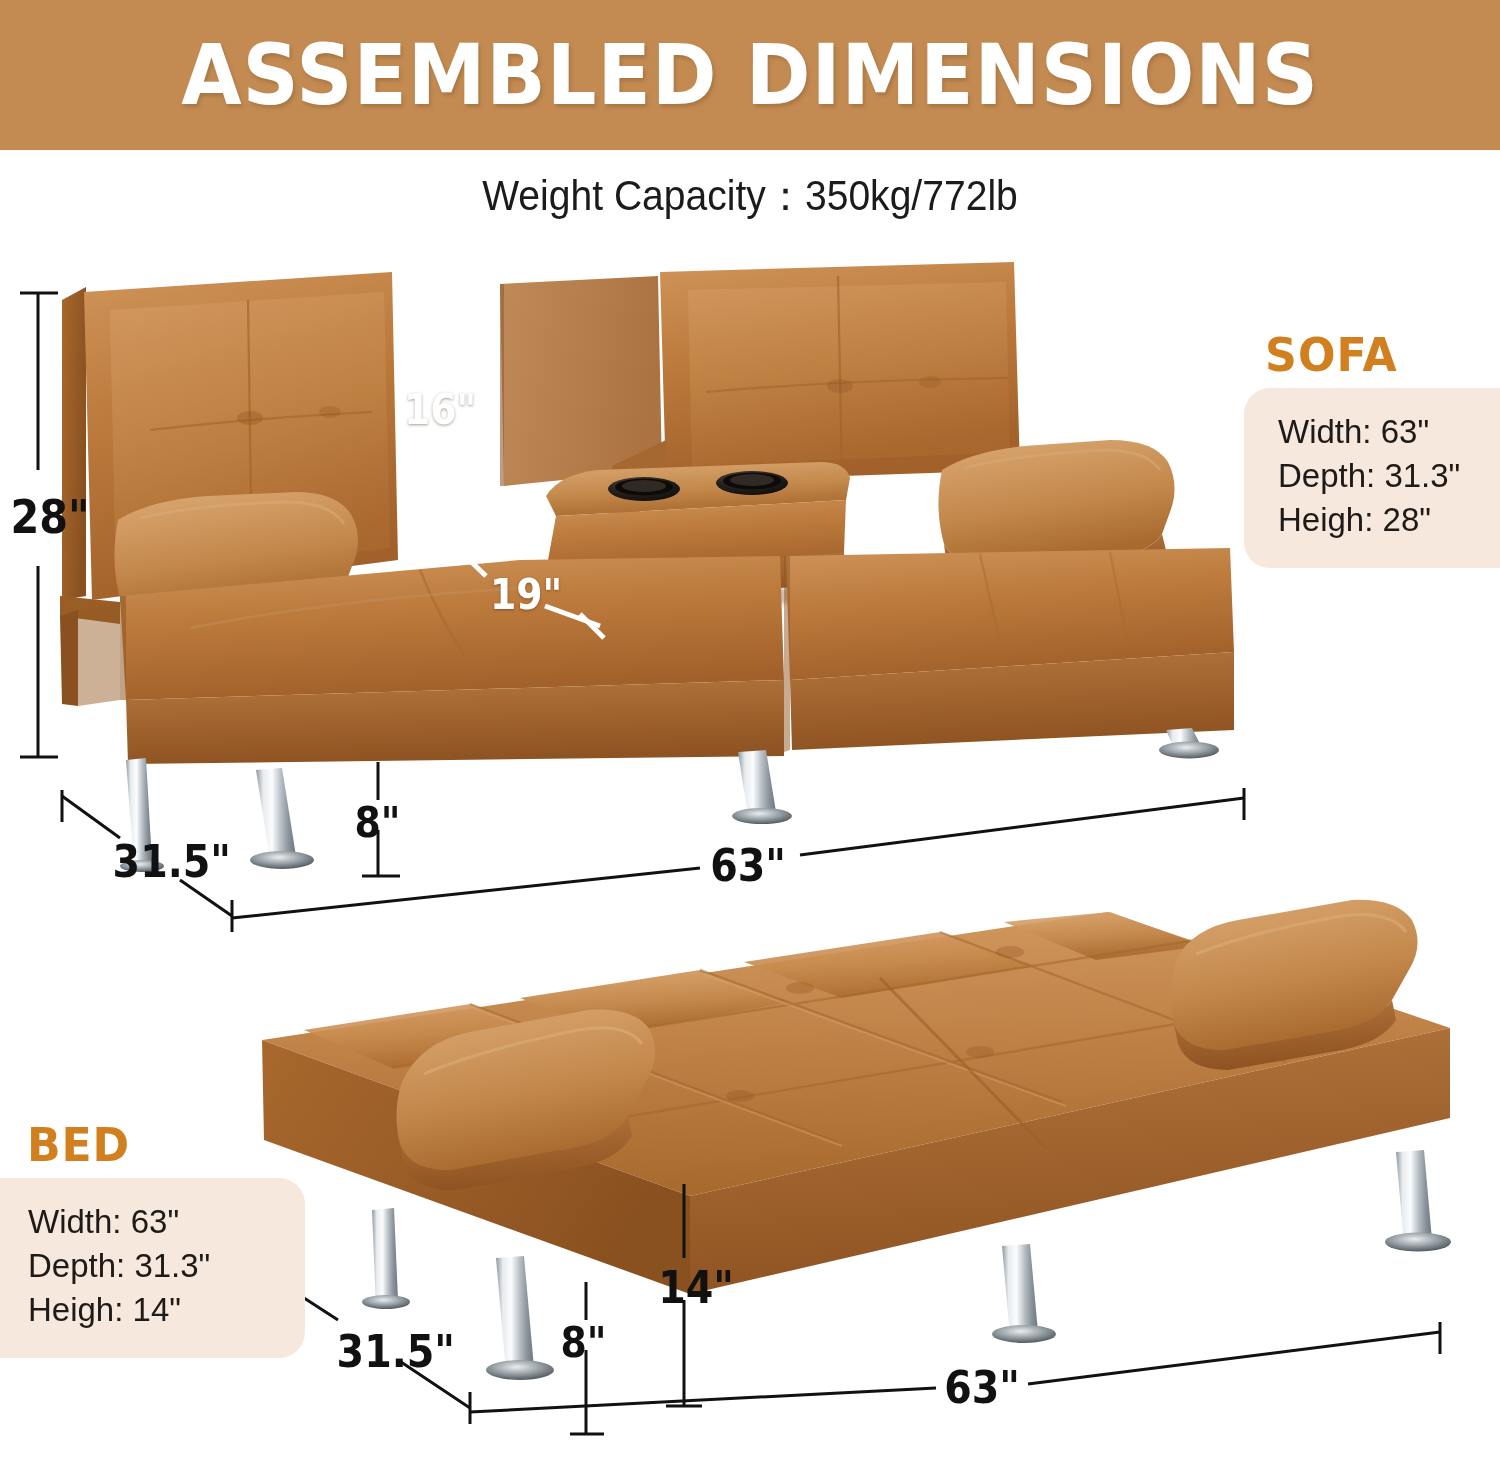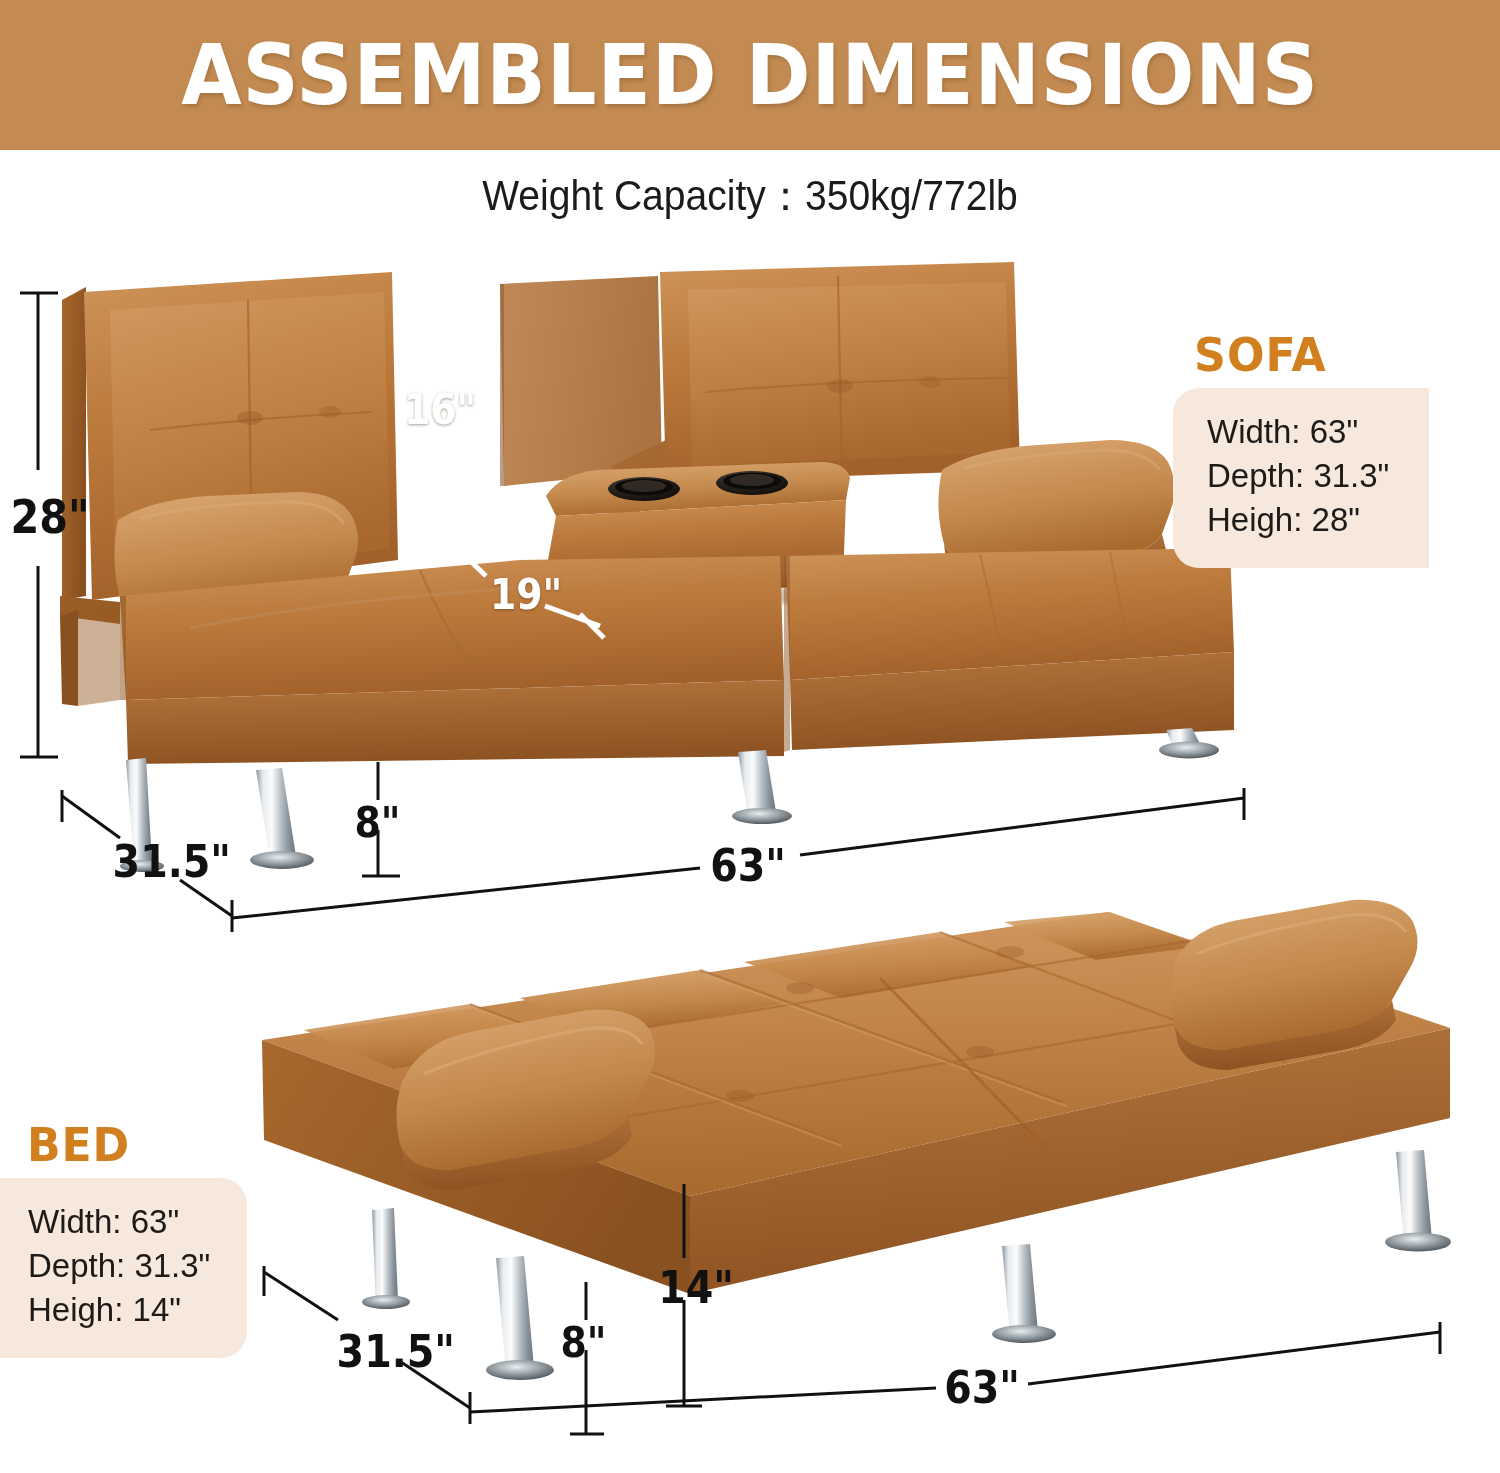--- a/index.html
+++ b/index.html
@@ -62,25 +62,25 @@
     transform-origin: left center;
   }
   .info-card .card-body {
     background: #f6e8dd;
     padding: 22px 30px 26px 34px;
     font-size: 33px;
     line-height: 1.33;
     color: #1e1a17;
     white-space: nowrap;
   }
-  .card-sofa { left: 1173px; top: 328px; width: 256px; }
+  .card-sofa { left: 1244px; top: 328px; width: 256px; }
   .card-sofa .card-heading { padding-left: 22px; }
   .card-sofa .card-body { border-radius: 26px 0 0 26px; }
 
-  .card-bed { left: 0px; top: 1118px; width: 247px; }
+  .card-bed { left: 0px; top: 1118px; width: 305px; }
   .card-bed .card-heading { padding-left: 28px; }
   .card-bed .card-body { border-radius: 0 26px 26px 0; padding-left: 28px; }
 
   
   .stage { position: absolute; left: 0; top: 0; width: 1500px; height: 1473px; }
 
   svg.scene { position: absolute; left: 0; top: 0; width: 1500px; height: 1473px; }
 
   
   .dim-label {

